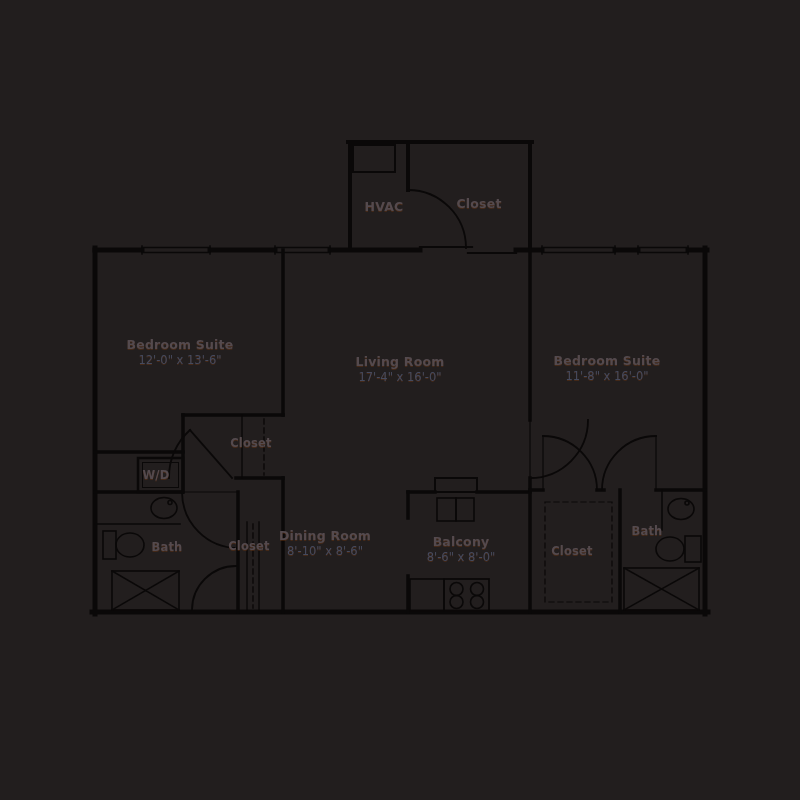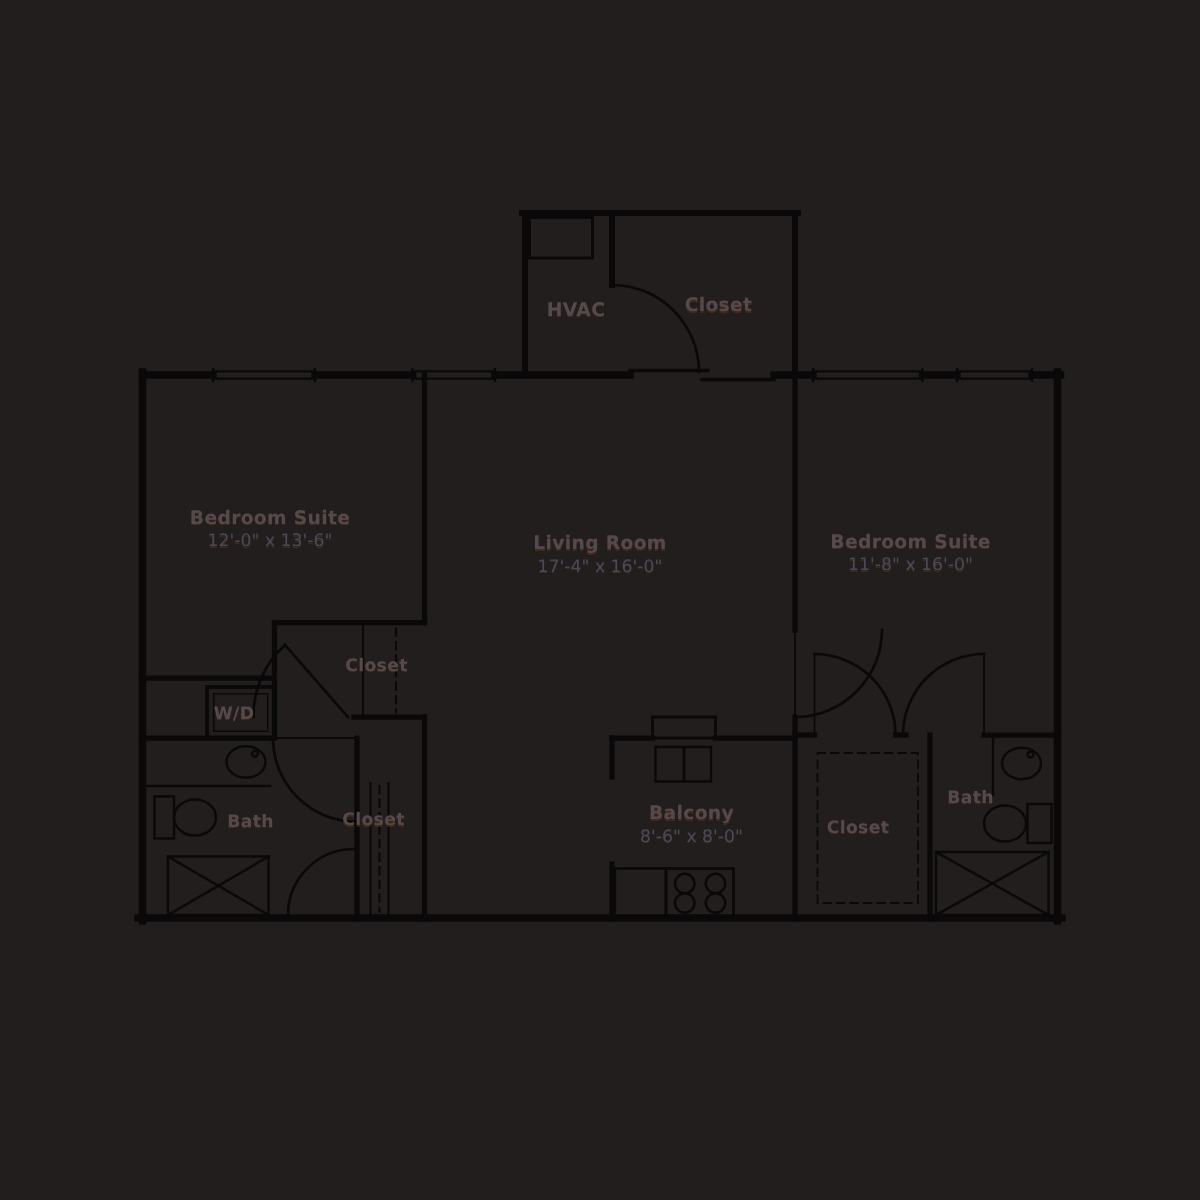--- a/index.html
+++ b/index.html
@@ -206,20 +206,24 @@
   <div class="lbl" style="left:400px;top:369px">
     <div class="rname">Living Room</div>
     <div class="rdims">17'-4" x 16'-0"</div>
   </div>
 
   <div class="lbl" style="left:607px;top:368px">
     <div class="rname">Bedroom Suite</div>
     <div class="rdims">11'-8" x 16'-0"</div>
   </div>
 
+  <div class="lbl" style="left:325px;top:543px">
+    <div class="rname">Dining Room</div>
+    <div class="rdims">8'-10" x 8'-6"</div>
+  </div>
 
   <div class="lbl" style="left:461px;top:549px">
     <div class="rname">Balcony</div>
     <div class="rdims">8'-6" x 8'-0"</div>
   </div>
 
   <div class="lbl small" style="left:251px;top:443px">
     <div class="rname">Closet</div>
   </div>
 

